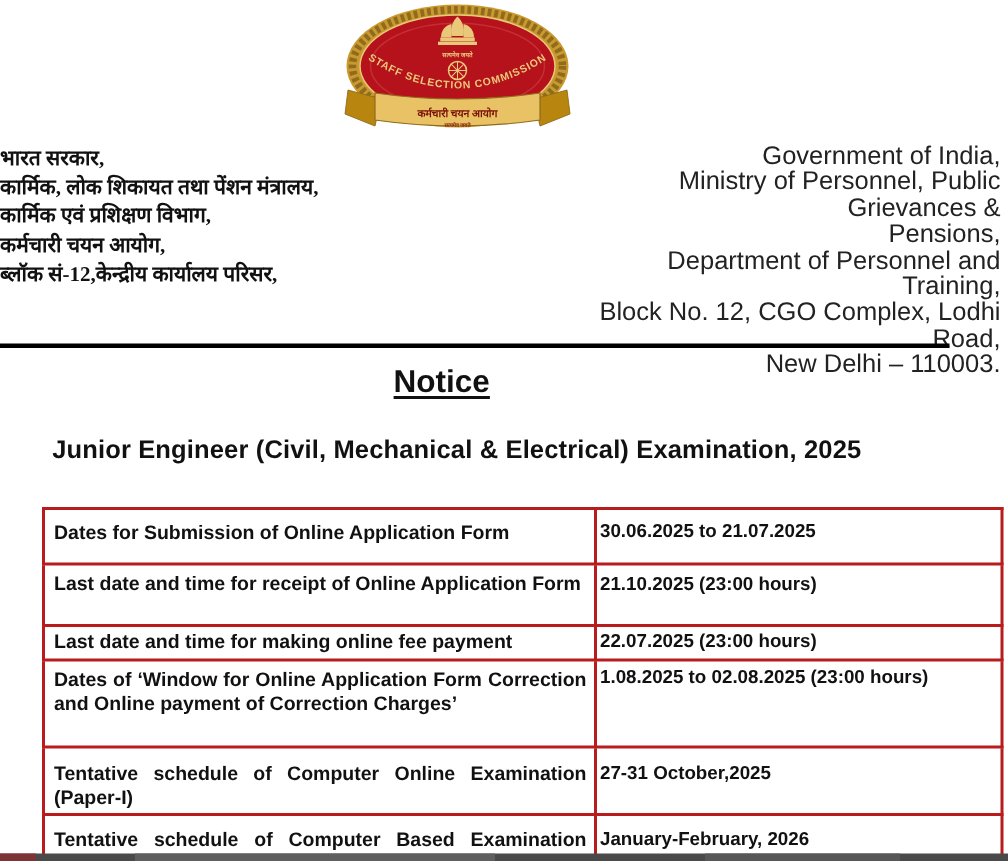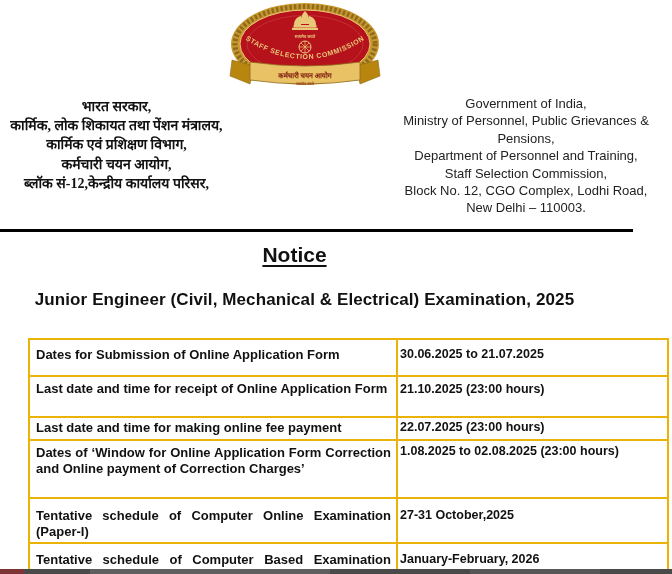--- a/index.html
+++ b/index.html
@@ -12,29 +12,29 @@
     position: relative;
   }
   .page { position: relative; width: 672px; height: 574px; background: #fff; }
 
   
   .logo-wrap { position: absolute; left: 227px; top: 2px; width: 156px; height: 90px; }
 
   
   .addr-hi {
     position: absolute; left: 0px; top: 97px; width: 233px;
-    text-align: center;
+    text-align: left;
     font-family: "Liberation Serif", "DejaVu Serif", serif;
     font-weight: 700;
     font-size: 14px; line-height: 19.2px; color: #111;
   }
   .addr-en {
     position: absolute; left: 385px; top: 95px; width: 282px;
-    text-align: center;
-    font-size: 13px; line-height: 17.4px; color: #222;
+    text-align: right;
+    font-size: 17px; line-height: 17.4px; color: #222;
   }
 
   
   .rule { position: absolute; left: 0; top: 229px; width: 633px; height: 3px; background: #000; }
 
   
   .notice-heading {
     position: absolute; left: 0; top: 243px; width: 589px;
     text-align: center; font-size: 21px; font-weight: 700; color: #111;
   }
@@ -48,21 +48,21 @@
     text-align: center; font-size: 17px; font-weight: 700; color: #111;
     letter-spacing: 0.1px;
   }
 
   
   table.schedule {
     position: absolute; left: 28px; top: 338px; width: 620px;
     border-collapse: collapse; table-layout: fixed;
   }
   table.schedule td {
-    border: 2px solid #eab308;
+    border: 2px solid #b91c1c;
     vertical-align: top;
     font-weight: 700; color: #111;
   }
   td.lbl {
     width: 355px; font-size: 13px; line-height: 16px;
     text-align: justify; padding: 4px 5px 2px 6px;
   }
   td.val {
     width: 265px; font-size: 12.5px; line-height: 15px;
     text-align: left; padding: 4px 2px 2px 2px; white-space: nowrap;
@@ -134,21 +134,20 @@
     <div>कार्मिक एवं प्रशिक्षण विभाग,</div>
     <div>कर्मचारी चयन आयोग,</div>
     <div>ब्लॉक सं-12,केन्द्रीय कार्यालय परिसर,</div>
   </div>
 
   <div class="addr-en">
     <div>Government of India,</div>
     <div>Ministry of Personnel, Public Grievances &amp;</div>
     <div>Pensions,</div>
     <div>Department of Personnel and Training,</div>
-    <div>Staff Selection Commission,</div>
     <div>Block No. 12, CGO Complex, Lodhi Road,</div>
     <div>New Delhi – 110003.</div>
   </div>
 
   <div class="rule"></div>
 
   <div class="notice-heading">
     <span>Notice</span>
   </div>
 

